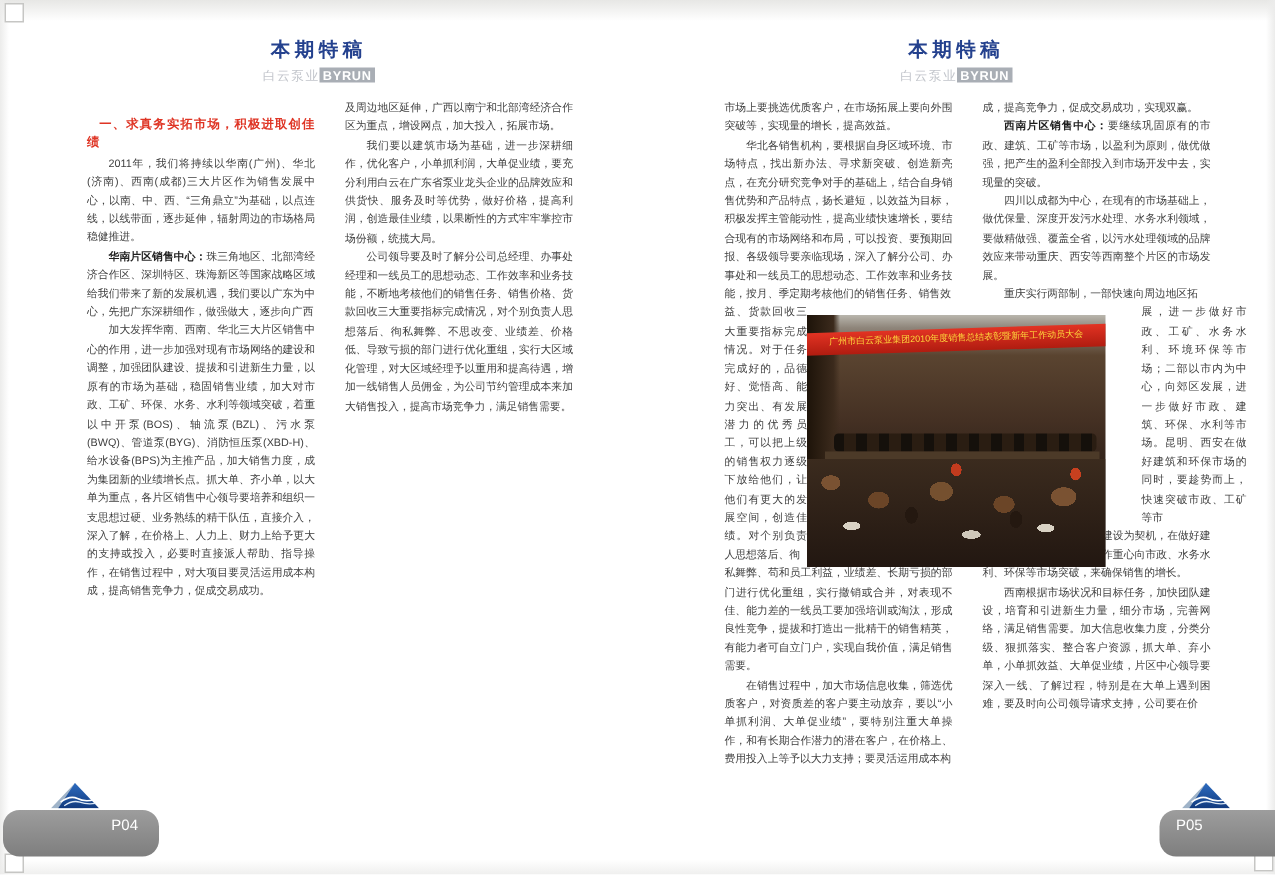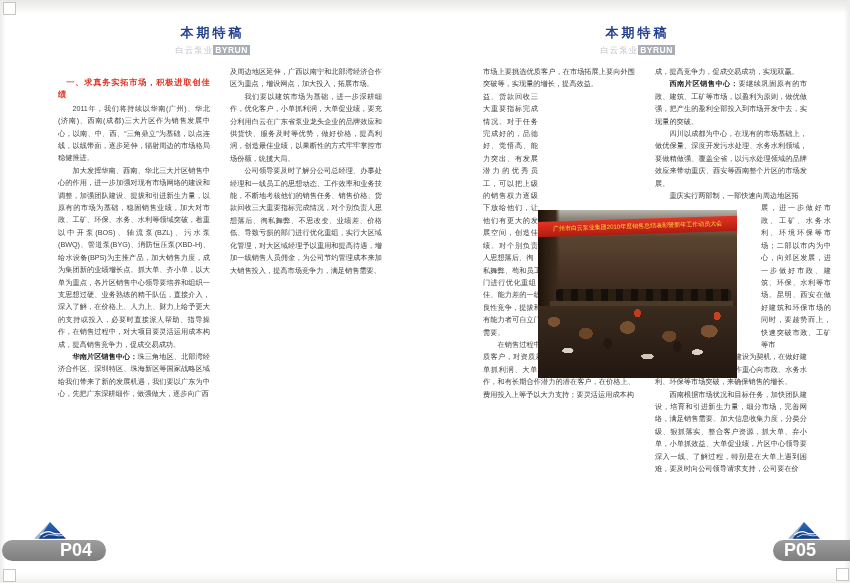--- a/index.html
+++ b/index.html
@@ -71,22 +71,22 @@
       radial-gradient(8px 4px at 15% 62%, #d9d2c4 70%, transparent 71%),
       radial-gradient(9px 4px at 55% 70%, #cfc8ba 70%, transparent 71%),
       radial-gradient(8px 4px at 80% 64%, #d9d2c4 70%, transparent 71%),
       radial-gradient(6px 8px at 35% 52%, #241810 70%, transparent 71%),
       radial-gradient(6px 8px at 70% 56%, #241810 70%, transparent 71%),
       radial-gradient(5px 6px at 50% 10%, #c23b1e 70%, transparent 71%),
       radial-gradient(5px 6px at 90% 14%, #c8401f 70%, transparent 71%),
       linear-gradient(#3b2b1e,#221711);}
 
   
-  .badge{position:absolute;top:540px;height:21px;background:linear-gradient(#9d9d9d,#7e7e7e);
-    border-radius:11px;color:#ffffff;font-size:18px;font-weight:bold;line-height:21px;
+  .badge{position:absolute;top:540px;height:31px;background:linear-gradient(#9d9d9d,#7e7e7e);
+    border-radius:11px;color:#ffffff;font-size:10px;font-weight:normal;line-height:21px;
     box-sizing:border-box;}
   #badgeL{left:2px;width:104px;text-align:right;padding-right:14px;}
   #badgeR{left:773px;width:90px;text-align:left;padding-left:11px;border-radius:11px 0 0 11px;}
   .logo{position:absolute;width:32px;height:18px;}
   #logoL{left:34px;top:521px;}
   #logoR{left:788px;top:521px;}
 </style>
 </head>
 <body>
 
@@ -102,41 +102,42 @@
   <div class="hdr">
     <div class="hdr-title">本期特稿</div>
     <div class="hdr-sub">
       <span class="cn">白云泵业</span><span class="en">BYRUN</span>
     </div>
   </div>
 
   <div class="col c1">
     <div class="red-head">一、求真务实拓市场，积极进取创佳绩</div>
     <p class="body">2011年，我们将持续以华南(广州)、华北(济南)、西南(成都)三大片区作为销售发展中心，以南、中、西、“三角鼎立”为基础，以点连线，以线带面，逐步延伸，辐射周边的市场格局稳健推进。</p>
+    <p class="body"><b class="lead">华南片区销售中心：</b><span>珠三角地区、北部湾经济合作区、深圳特区、珠海新区等国家战略区域给我们带来了新的发展机遇，我们要以广东为中心，先把广东深耕细作，做强做大，逐步向广西</span></p>
     <p class="body">加大发挥华南、西南、华北三大片区销售中心的作用，进一步加强对现有市场网络的建设和调整，加强团队建设、提拔和引进新生力量，以原有的市场为基础，稳固销售业绩，加大对市政、工矿、环保、水务、水利等领域突破，着重以中开泵(BOS)、轴流泵(BZL)、污水泵(BWQ)、管道泵(BYG)、消防恒压泵(XBD-H)、给水设备(BPS)为主推产品，加大销售力度，成为集团新的业绩增长点。抓大单、齐小单，以大单为重点，各片区销售中心领导要培养和组织一支思想过硬、业务熟练的精干队伍，直接介入，深入了解，在价格上、人力上、财力上给予更大的支持或投入，必要时直接派人帮助、指导操作，在销售过程中，对大项目要灵活运用成本构成，提高销售竞争力，促成交易成功。</p>
-    <p class="body"><b class="lead">华南片区销售中心：</b><span>珠三角地区、北部湾经济合作区、深圳特区、珠海新区等国家战略区域给我们带来了新的发展机遇，我们要以广东为中心，先把广东深耕细作，做强做大，逐步向广西</span></p>
   </div>
 
   <div class="col c2">
     <p class="cont">及周边地区延伸，广西以南宁和北部湾经济合作区为重点，增设网点，加大投入，拓展市场。</p>
     <p class="body">我们要以建筑市场为基础，进一步深耕细作，优化客户，小单抓利润，大单促业绩，要充分利用白云在广东省泵业龙头企业的品牌效应和供货快、服务及时等优势，做好价格，提高利润，创造最佳业绩，以果断性的方式牢牢掌控市场份额，统揽大局。</p>
     <p class="body">公司领导要及时了解分公司总经理、办事处经理和一线员工的思想动态、工作效率和业务技能，不断地考核他们的销售任务、销售价格、货款回收三大重要指标完成情况，对个别负责人思想落后、徇私舞弊、不思改变、业绩差、价格低、导致亏损的部门进行优化重组，实行大区域化管理，对大区域经理予以重用和提高待遇，增加一线销售人员佣金，为公司节约管理成本来加大销售投入，提高市场竞争力，满足销售需要。</p>
   </div>
 </div>
 
 <div class="page" id="pageR">
   <div class="hdr">
     <div class="hdr-title">本期特稿</div>
     <div class="hdr-sub">
       <span class="cn">白云泵业</span><span class="en">BYRUN</span>
     </div>
   </div>
 
   <div class="col c1">
     <p class="cont">市场上要挑选优质客户，在市场拓展上要向外围突破等，实现量的增长，提高效益。</p>
+    <p class="body">华北各销售机构，要根据自身区域环境、市场特点，找出新办法、寻求新突破、创造新亮点，在充分研究竞争对手的基础上，结合自身销售优势和产品特点，扬长避短，以效益为目标，积极发挥主管能动性，提高业绩快速增长，要结合现有的市场网络和布局，可以投资、要预期回报、各级领导要亲临现场，深入了解分公司、办事处和一线员工的思想动态、工作效率和业务技能，按月、季定期考核他们的销售任务、销售效</p>
     <div class="narrowL">益、货款回收三大重要指标完成情况。对于任务完成好的，品德好、觉悟高、能力突出、有发展潜力的优秀员工，可以把上级的销售权力逐级下放给他们，让他们有更大的发展空间，创造佳绩。对个别负责人思想落后、徇</div>
     <p class="cont">私舞弊、苟和员工利益，业绩差、长期亏损的部门进行优化重组，实行撤销或合并，对表现不佳、能力差的一线员工要加强培训或淘汰，形成良性竞争，提拔和打造出一批精干的销售精英，有能力者可自立门户，实现自我价值，满足销售需要。</p>
     <p class="body">在销售过程中，加大市场信息收集，筛选优质客户，对资质差的客户要主动放弃，要以“小单抓利润、大单促业绩”，要特别注重大单操作，和有长期合作潜力的潜在客户，在价格上、费用投入上等予以大力支持；要灵活运用成本构</p>
   </div>
 
   <div class="col c2">
     <p class="cont">成，提高竞争力，促成交易成功，实现双赢。</p>
     <p class="body"><b class="lead">西南片区销售中心：</b><span>要继续巩固原有的市政、建筑、工矿等市场，以盈利为原则，做优做强，把产生的盈利全部投入到市场开发中去，实现量的突破。</span></p>
     <p class="body">四川以成都为中心，在现有的市场基础上，做优保量、深度开发污水处理、水务水利领域，要做精做强、覆盖全省，以污水处理领域的品牌效应来带动重庆、西安等西南整个片区的市场发展。</p>
     <p class="body">重庆实行两部制，一部快速向周边地区拓</p>

